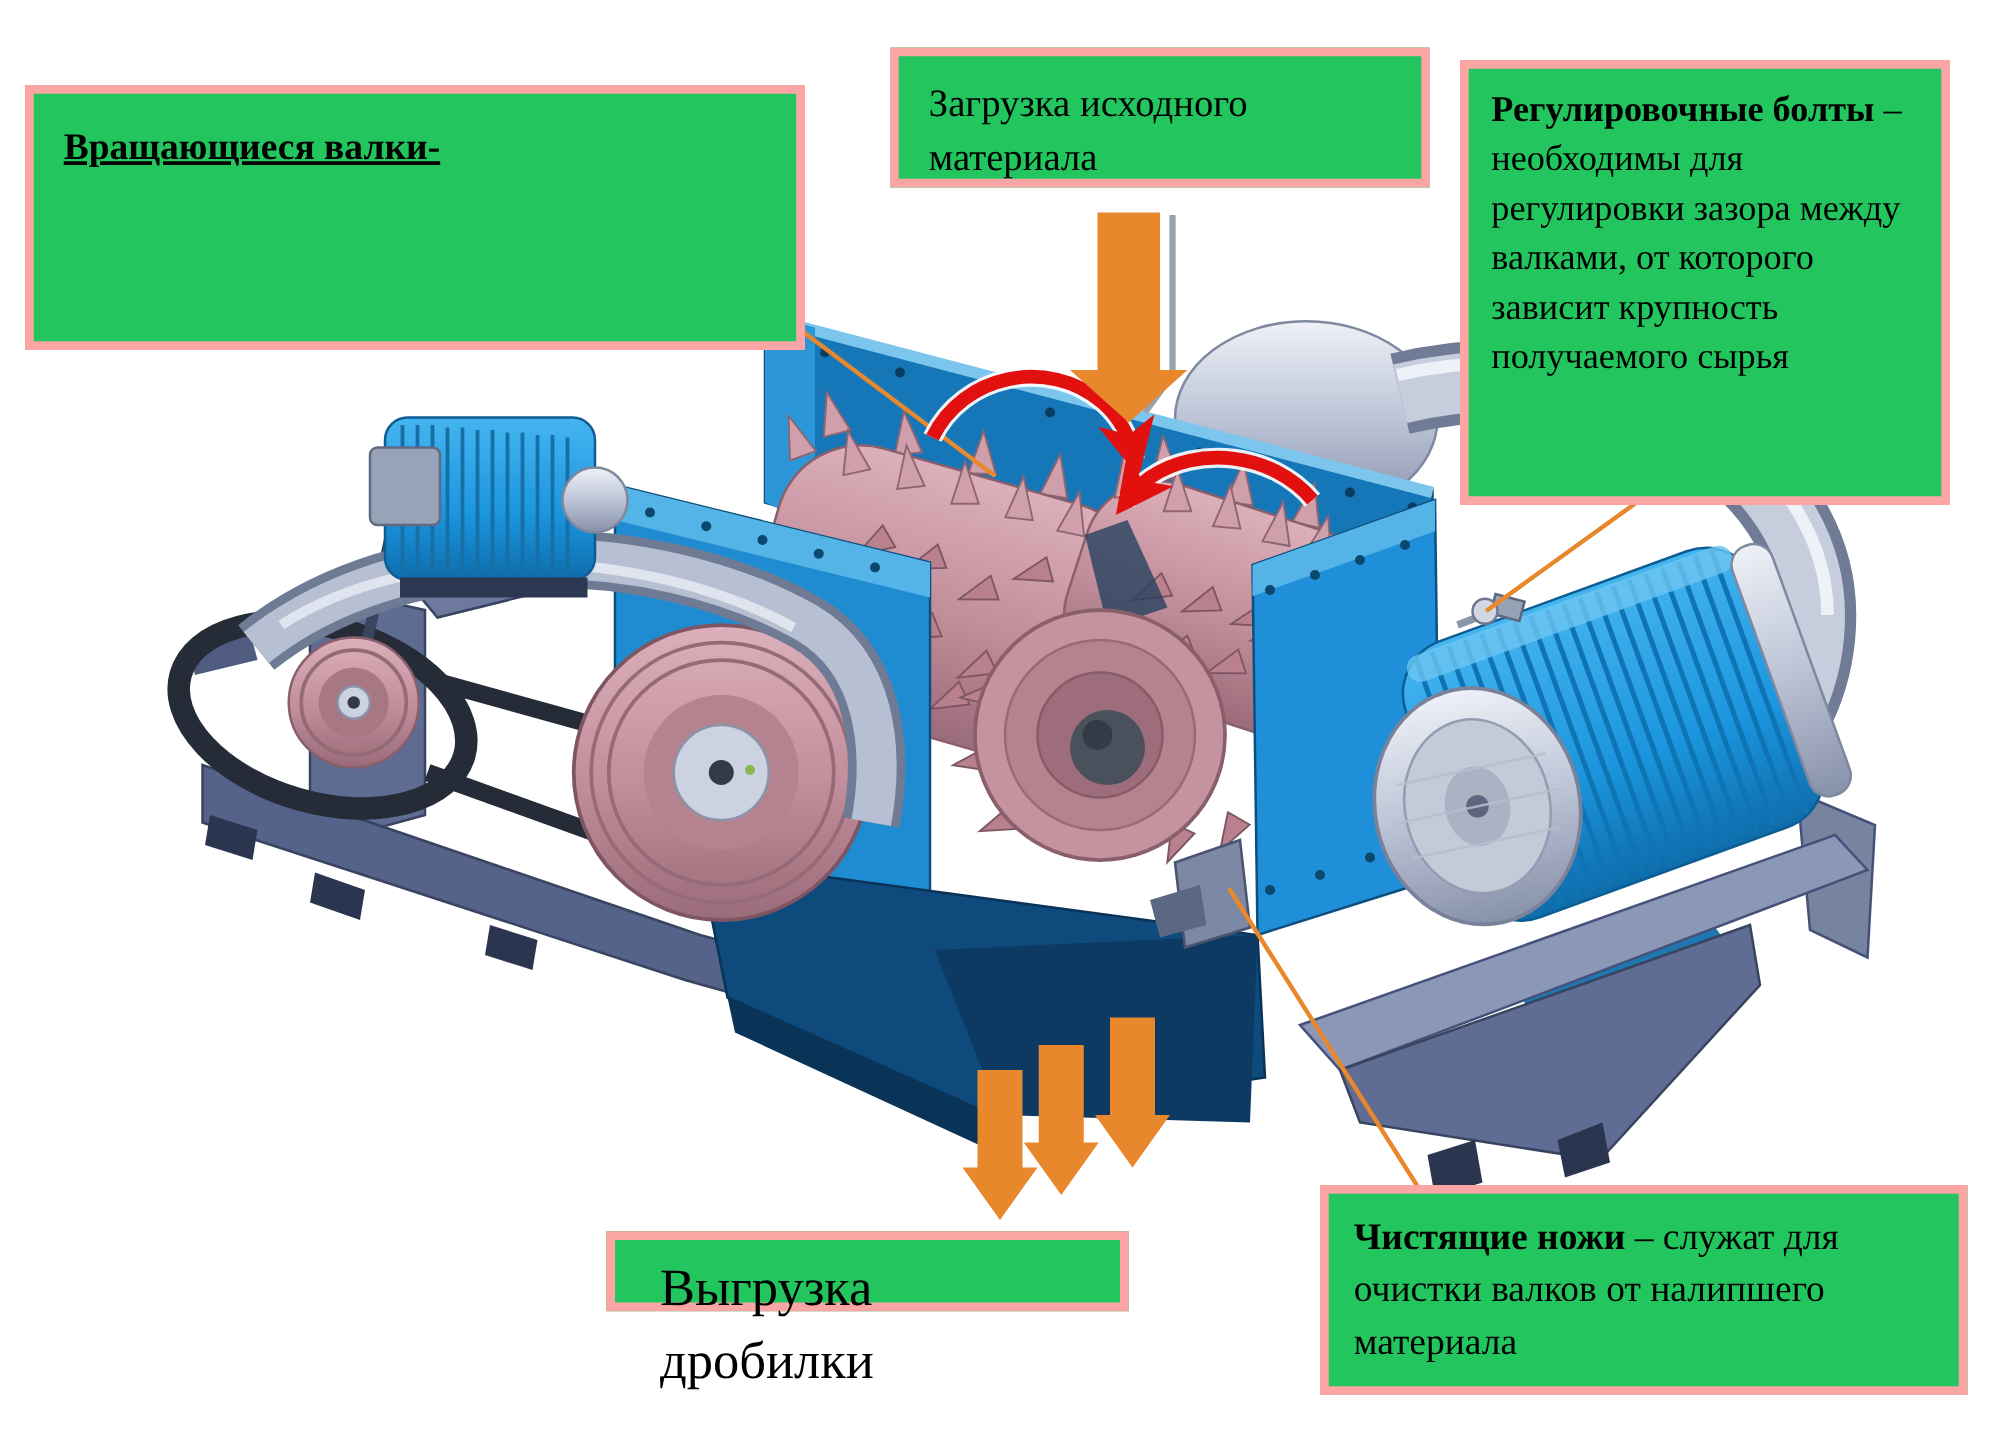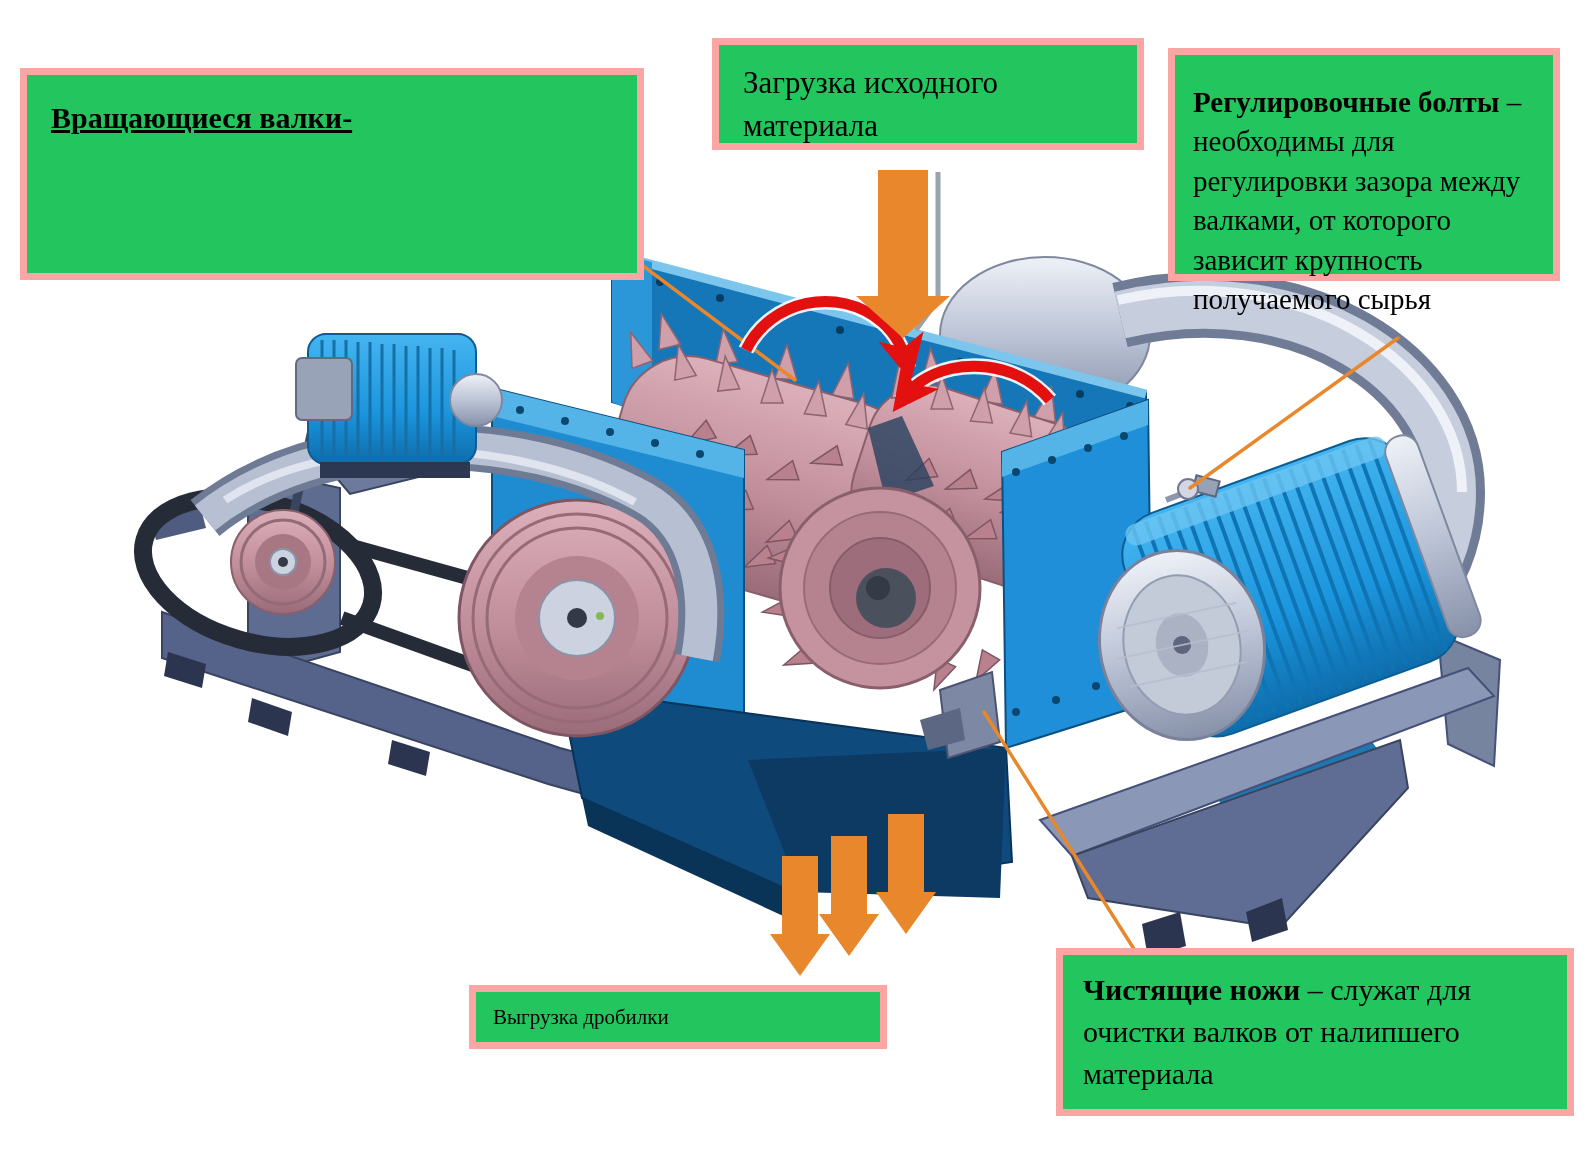--- a/index.html
+++ b/index.html
@@ -8,22 +8,22 @@
     background:#ffffff;font-family:"Liberation Serif", serif;color:#000;
   }
   svg.machine{position:absolute;left:0;top:0;z-index:1;}
   .callout{
     position:absolute;z-index:5;background:#22c55e;border:7px solid #fca5a5;
     box-sizing:border-box;font-size:29px;line-height:1.38;padding:14px 20px;
   }
   .callout .b{font-weight:bold;}
   #c-rollers{left:20px;top:68px;width:624px;height:212px;padding:22px 24px;font-size:30px;line-height:1.42;text-decoration:underline;}
   #c-loading{left:712px;top:38px;width:432px;height:112px;font-size:31px;padding:16px 70px 16px 24px;line-height:1.4;}
-  #c-bolts{left:1168px;top:48px;width:392px;height:233px;font-size:29px;padding:28px 18px;line-height:1.36;}
-  #c-discharge{left:469px;top:985px;width:418px;height:64px;font-size:21px;padding:11px 17px;}
+  #c-bolts{left:1168px;top:48px;width:392px;height:356px;font-size:29px;padding:14px 18px;line-height:1.36;}
+  #c-discharge{left:485px;top:985px;width:418px;height:64px;font-size:42px;padding:11px 36px;}
   #c-knives{left:1056px;top:948px;width:518px;height:168px;font-size:30px;padding:14px 20px;line-height:1.4;}
 </style>
 </head>
 <body>
 
 <div class="stage">
 
   <svg class="machine" width="1593" height="1165" viewBox="0 0 1593 1165">
     <defs>
       <linearGradient id="gChrome" x1="0" y1="0" x2="0" y2="1">

